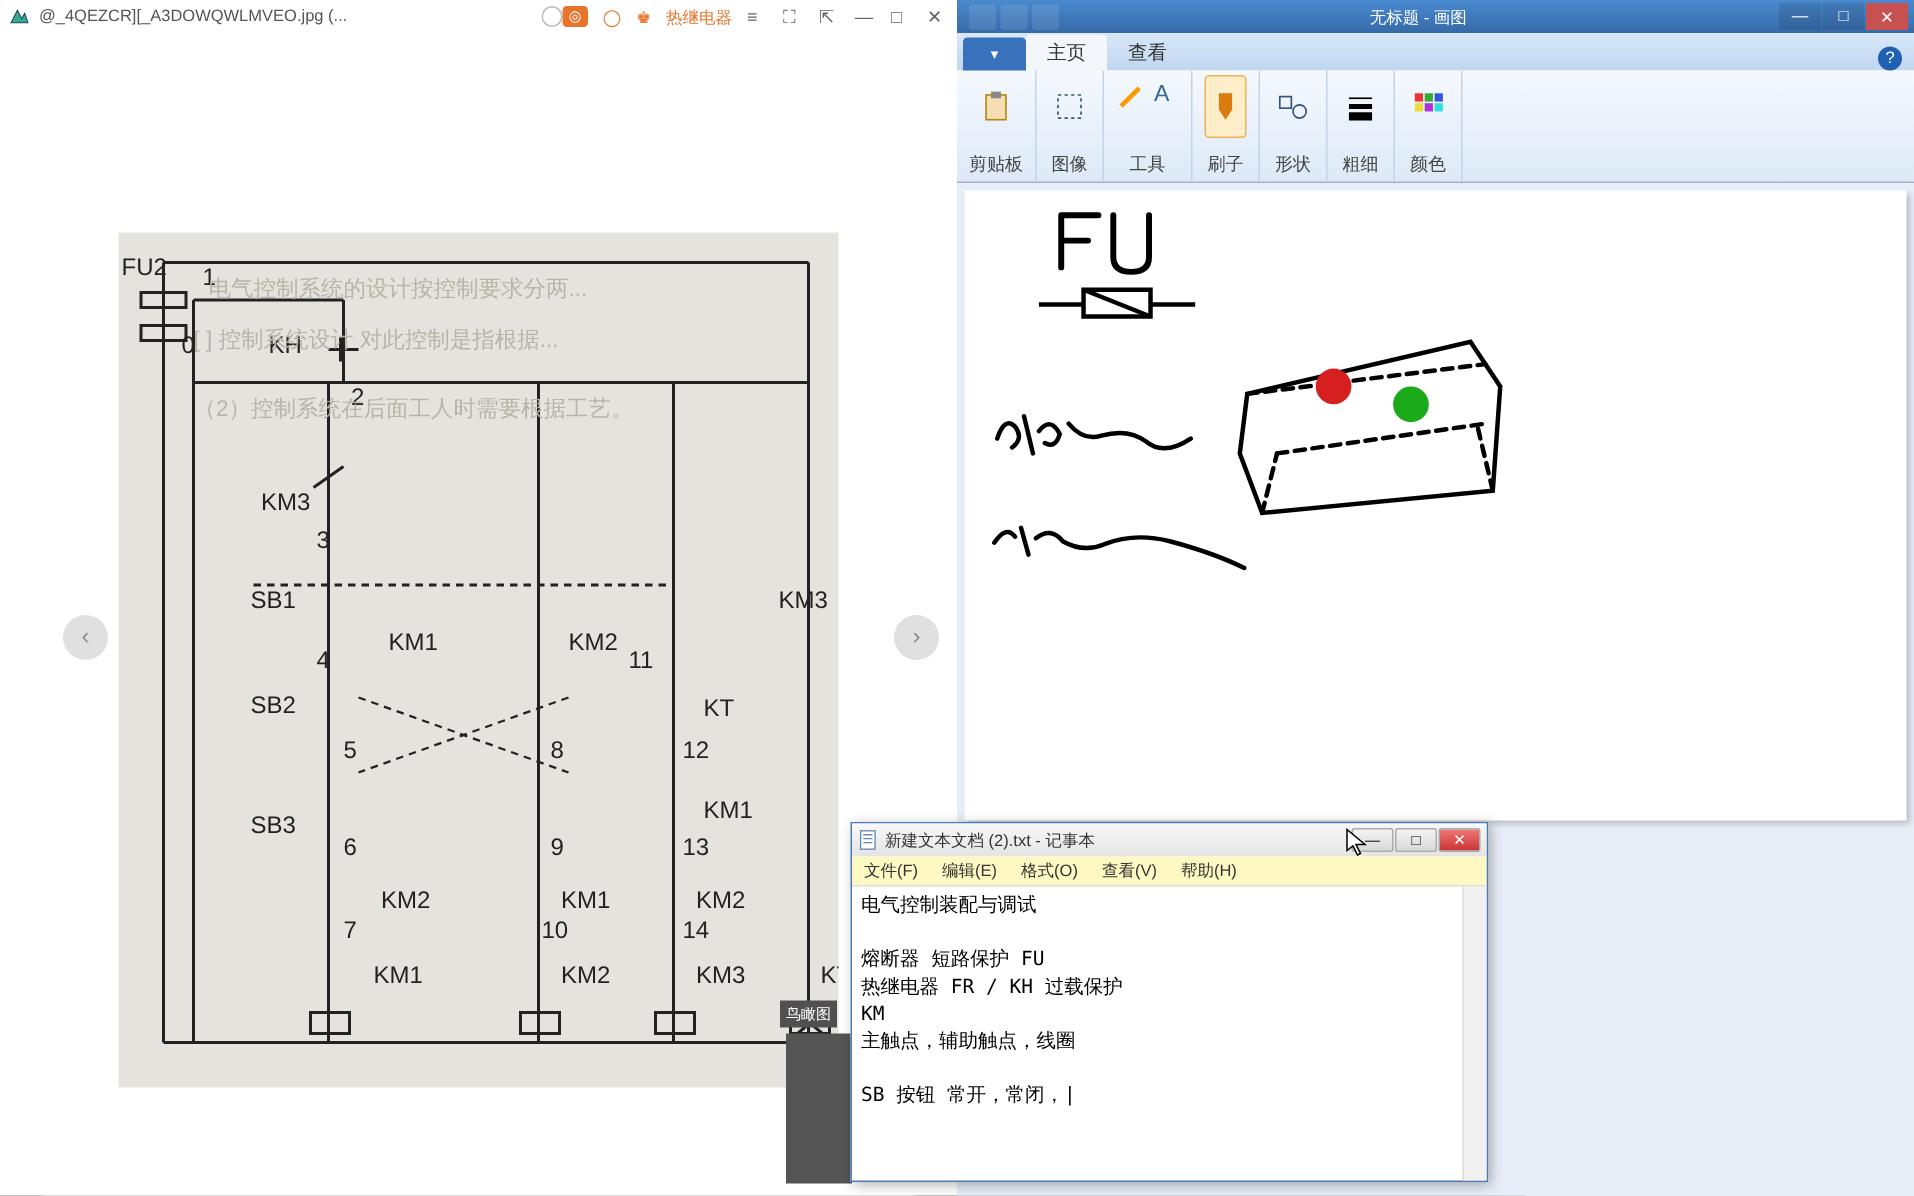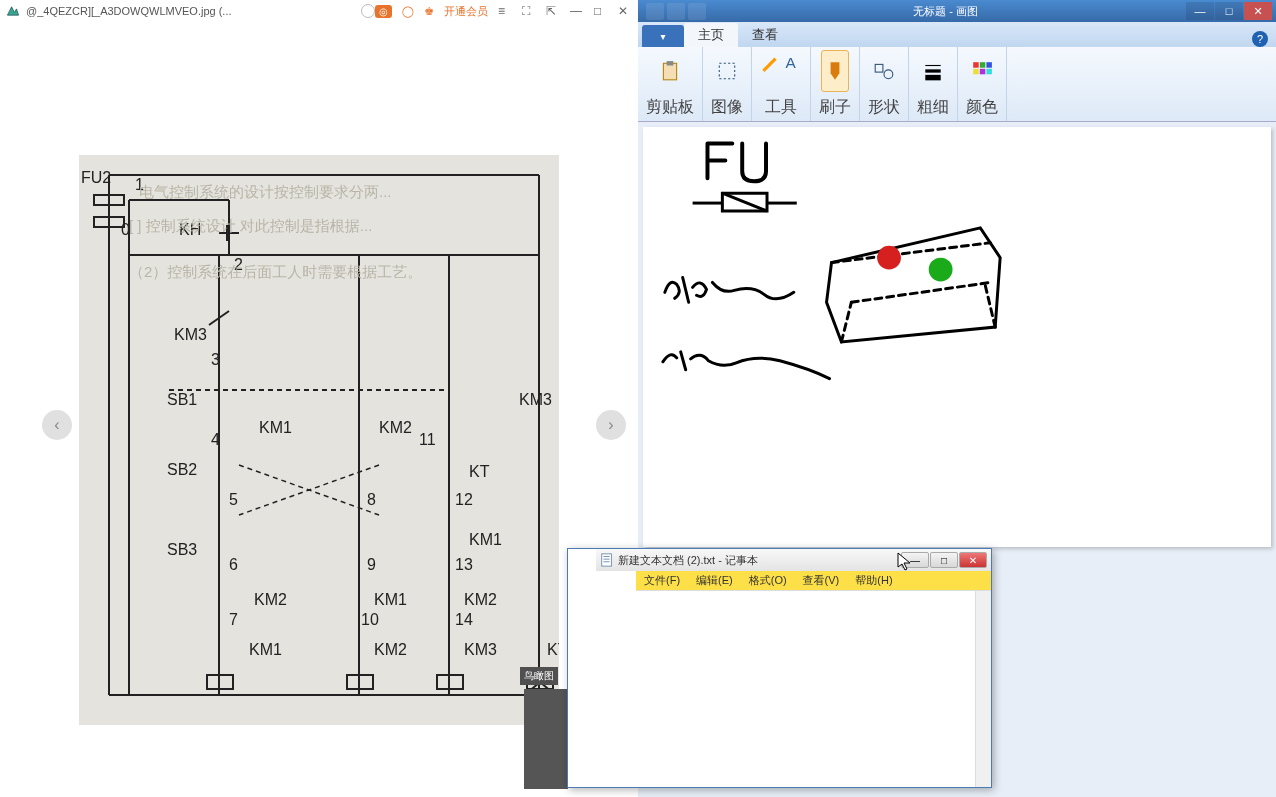--- a/index.html
+++ b/index.html
@@ -43,56 +43,56 @@
   .paint-tabs .tab { padding: 3px 14px; font-size: 13px; color: #333; cursor: pointer; }
   .paint-tabs .tab.active { background: #f3f7fc; border-radius: 3px 3px 0 0; }
   .paint-tabs .help { margin-left: auto; margin-right: 8px; width: 16px; height: 16px; background: #2060b0; color: #fff; border-radius: 50%; font-size: 11px; display: flex; align-items: center; justify-content: center; cursor: pointer; }
   
   .ribbon { height: 75px; background: linear-gradient(#f5f9fe, #dde9f7); display: flex; border-bottom: 1px solid #aac; }
   .ribbon-group { border-right: 1px solid #c4d4e8; padding: 3px 8px; display: flex; flex-direction: column; align-items: center; justify-content: space-between; }
   .ribbon-group .icons { display: flex; gap: 2px; }
   .ribbon-icon { width: 28px; height: 42px; display: flex; flex-direction: column; align-items: center; justify-content: center; cursor: pointer; border-radius: 3px; }
   .ribbon-icon.active { background: #fdeec9; border: 1px solid #e8b455; }
   .ribbon-icon .ico { width: 22px; height: 22px; }
-  .ribbon-group .label { font-size: 16px; color: #444; }
+  .ribbon-group .label { font-size: 12px; color: #444; }
   
   .canvas { position: relative; width: 100%; height: calc(100% - 122px); background: #e8eef7; padding: 5px; }
   .canvas-inner { width: 100%; height: 420px; background: #fff; box-shadow: 2px 2px 4px rgba(0,0,0,0.2); position: relative; }
   
   
   .canvas-inner svg { width: 100%; height: 100%; }
   
   
-  .notepad { position: absolute; left: 567px; top: 548px; width: 425px; height: 240px; background: #fff; border: 1px solid #4b7bb5; box-shadow: 2px 2px 8px rgba(0,0,0,0.3); padding-left: 28px; }
+  .notepad { position: absolute; left: 567px; top: 548px; width: 425px; height: 240px; background: #fff; border: 1px solid #4b7bb5; box-shadow: 2px 2px 8px rgba(0,0,0,0.3); }
   .notepad-title { height: 22px; background: linear-gradient(#f8f8f8, #e4e4e4); display: flex; align-items: center; padding: 0 4px; font-size: 11px; }
   .notepad-title .ico { width: 14px; height: 14px; margin-right: 4px; }
   .notepad-title .title-text { flex: 1; color: #333; }
   .notepad-title .win-btn { width: 28px; height: 16px; display: flex; align-items: center; justify-content: center; font-size: 10px; cursor: pointer; margin-left: 1px; background: linear-gradient(#f4f4f4,#d8d8d8); border: 1px solid #aaa; border-radius: 2px; }
   .notepad-title .win-btn.close { background: linear-gradient(#e77,#c33); color: #fff; }
-  .notepad-menu { height: 20px; background: #fde047; border-bottom: 1px solid #ddd; display: flex; font-size: 11px; margin-left: 40px; }
+  .notepad-menu { height: 20px; background: #fef9c3; border-bottom: 1px solid #ddd; display: flex; font-size: 11px; }
   .notepad-menu .item { padding: 2px 8px; cursor: pointer; color: #333; }
   .notepad-body { padding: 4px 6px; font-size: 13px; font-family: SimSun, monospace; color: #000; line-height: 1.4; white-space: pre-wrap; height: calc(100% - 42px); overflow: auto; position: relative; }
   .notepad-scroll { position: absolute; right: 0; top: 42px; bottom: 0; width: 16px; background: #f0f0f0; border-left: 1px solid #ddd; }
   .cursor-ind { position: absolute; pointer-events: none; }
 </style>
 </head>
 <body>
 
 <div class="viewer">
   <div class="viewer-titlebar">
     <svg class="logo" viewBox="0 0 20 20">
         <polygon points="2,16 8,4 12,12 15,7 18,16" fill="#3a8" stroke="#246"></polygon>
       </svg>
     <span class="title-text">@_4QEZCR][_A3DOWQWLMVEO.jpg (...</span>
     <span class="cloud"></span>
     <div class="right">
       <span class="orange-badge">◎</span>
       <span style="color:#e8732b">◯</span>
       <span style="color:#e8732b">♚</span>
-      <span class="member-link">开通会员</span>
+      <span class="member-link">热继电器</span>
       <span class="icon-btn">≡</span>
       <span class="icon-btn">⛶</span>
       <span class="icon-btn">⇱</span>
       <span class="icon-btn">—</span>
       <span class="icon-btn">□</span>
       <span class="icon-btn">✕</span>
     </div>
   </div>
   <div class="viewer-body">
     <div class="nav-arrow left">‹</div>
@@ -331,18 +331,26 @@
     <div class="win-btn">□</div>
     <div class="win-btn close">✕</div>
   </div>
   <div class="notepad-menu">
     <div class="item">文件(F)</div>
     <div class="item">编辑(E)</div>
     <div class="item">格式(O)</div>
     <div class="item">查看(V)</div>
     <div class="item">帮助(H)</div>
   </div>
+  <div class="notepad-body">电气控制装配与调试
+
+熔断器 短路保护 FU
+热继电器 FR / KH 过载保护
+KM
+主触点，辅助触点，线圈
+
+SB 按钮 常开，常闭，|</div>
   <div class="notepad-scroll"></div>
 </div>
 
 <svg class="cursor-ind" style="left:897px;top:552px" width="16" height="20" viewBox="0 0 16 20">
     <path d="M1 1 L1 15 L5 12 L8 18 L10 17 L7 11 L13 11 Z" fill="#fff" stroke="#000"></path>
   </svg>
 
 </body></html>

